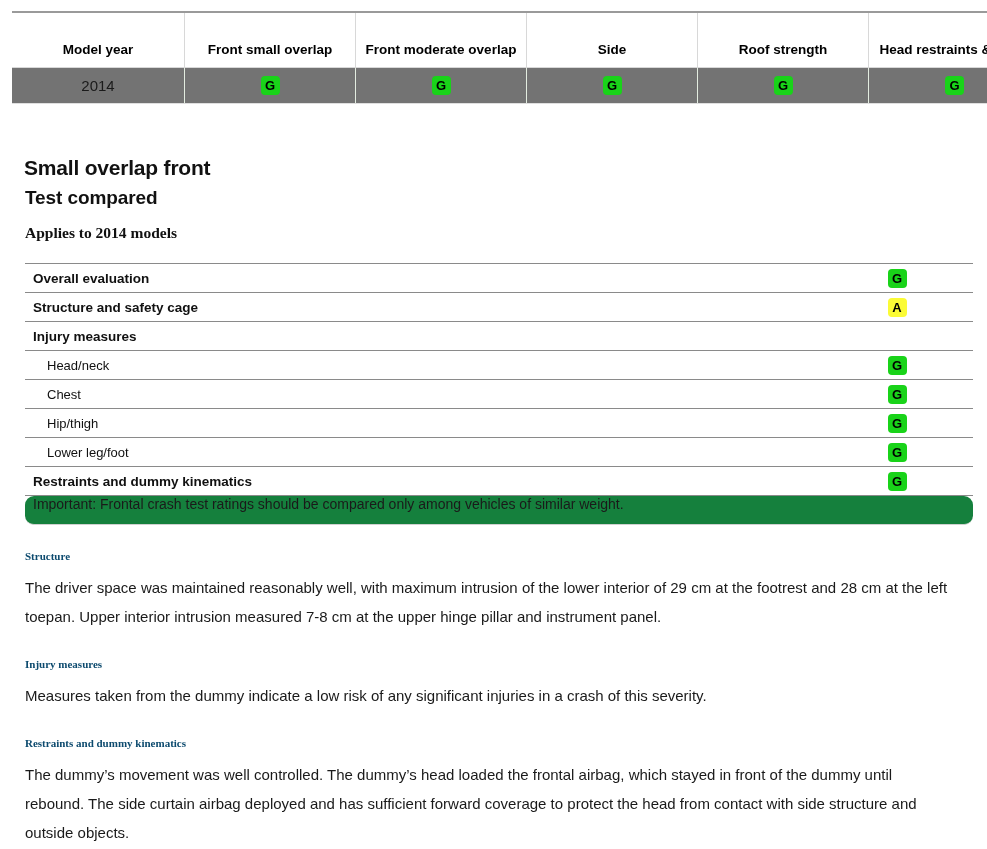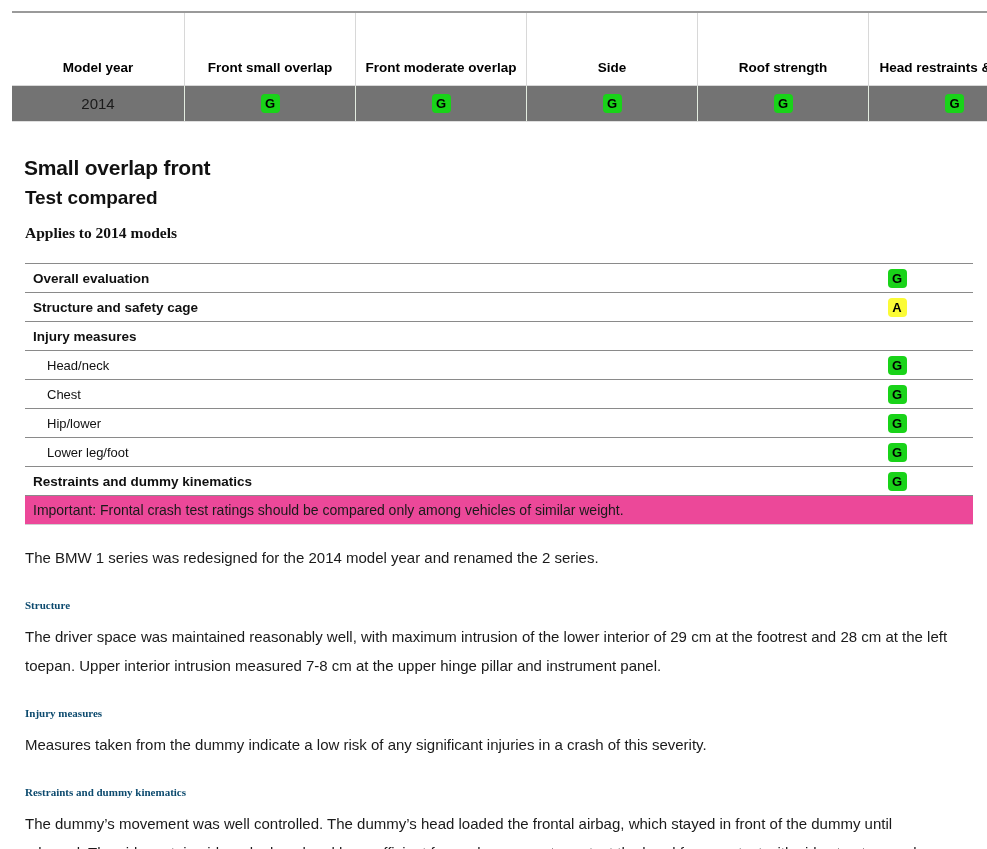--- a/index.html
+++ b/index.html
@@ -25,21 +25,21 @@
     border-collapse: collapse;
     table-layout: fixed;
     border-top: 2px solid #9a9a9a;
   }
   table.summary th {
     font-size: 13.5px;
     font-weight: bold;
     color: #000;
     text-align: center;
     vertical-align: bottom;
-    padding: 25px 6px 9px 6px;
+    padding: 7px 6px 9px 6px;
     height: 38px;
     border-right: 1px solid #d8d8d8;
     border-bottom: 1px solid #d8d8d8;
     line-height: 1.2;
     background: #fff;
     margin-top: 28px;
   }
   table.summary th:last-child { border-right: none; }
   table.summary td {
     text-align: center;
@@ -137,25 +137,26 @@
     left: 857px;
     top: 0;
     height: 28px;
     display: flex;
     align-items: center;
     justify-content: center;
     width: 30px;
   }
   .important-row {
     position: relative;
-    background: #ec4899;
+    background: #15803d;
     height: 28px;
     display: flex;
-    align-items: center;
+    align-items: flex-start;
     border-bottom: 1px solid #d0d0d0;
+    border-radius: 9px;
   }
   .important-row .label {
     font-size: 14px;
     color: #1a1a1a;
     padding-left: 8px;
   }
 
   
   .body-copy {
     position: absolute;
@@ -249,21 +250,21 @@
   </div>
 
   <div class="detail-row indent">
     <span class="label">Chest</span>
     <span class="rate">
       <span class="chip G">G</span>
     </span>
   </div>
 
   <div class="detail-row indent">
-    <span class="label">Hip/lower</span>
+    <span class="label">Hip/thigh</span>
     <span class="rate">
       <span class="chip G">G</span>
     </span>
   </div>
 
   <div class="detail-row indent">
     <span class="label">Lower leg/foot</span>
     <span class="rate">
       <span class="chip G">G</span>
     </span>
@@ -276,21 +277,20 @@
     </span>
   </div>
 
   <div class="important-row">
     <span class="label">Important: Frontal crash test ratings should be compared only among vehicles of similar weight.</span>
   </div>
 
 </div>
 
 <div class="body-copy">
-  <p>The BMW 1 series was redesigned for the 2014 model year and renamed the 2 series.</p>
 
   <h5>Structure</h5>
   <p>The driver space was maintained reasonably well, with maximum intrusion of the lower interior of 29 cm at the footrest and 28 cm at the left toepan. Upper interior intrusion measured 7-8 cm at the upper hinge pillar and instrument panel.</p>
 
   <h5>Injury measures</h5>
   <p>Measures taken from the dummy indicate a low risk of any significant injuries in a crash of this severity.</p>
 
   <h5>Restraints and dummy kinematics</h5>
   <p>The dummy’s movement was well controlled. The dummy’s head loaded the frontal airbag, which stayed in front of the dummy until rebound. The side curtain airbag deployed and has sufficient forward coverage to protect the head from contact with side structure and outside objects.</p>
 </div>

